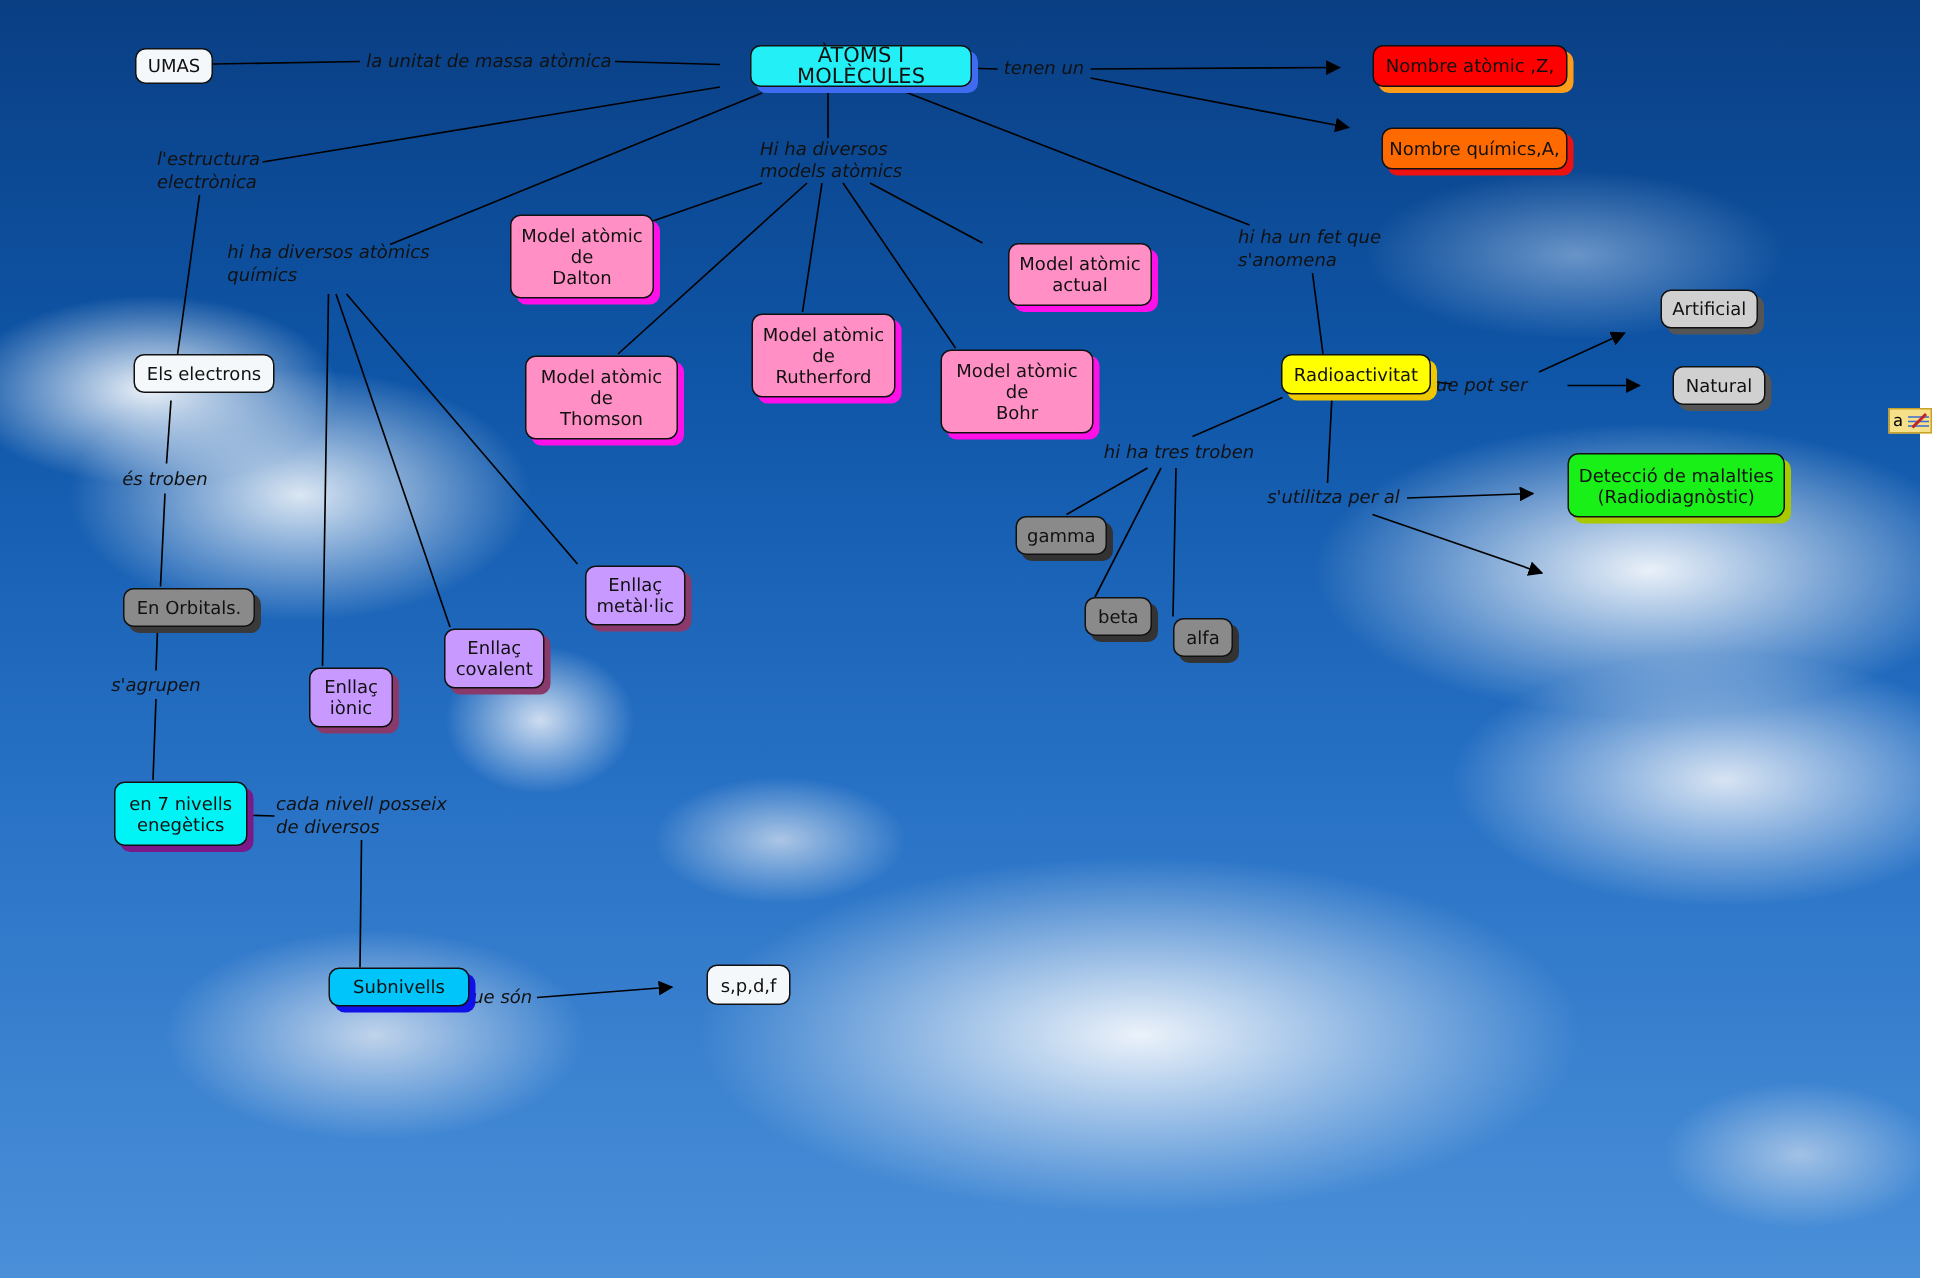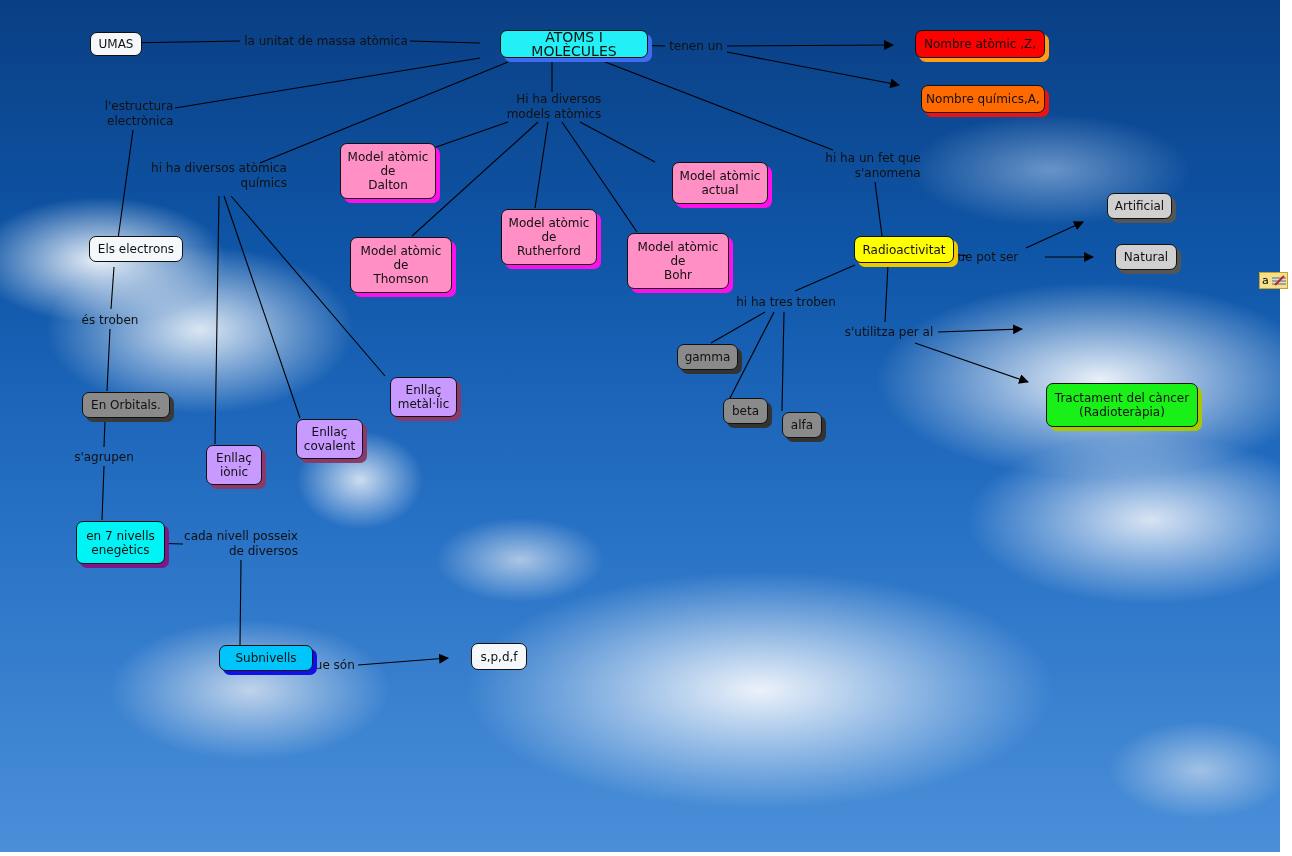--- a/index.html
+++ b/index.html
@@ -16,22 +16,22 @@
         radial-gradient(ellipse 420px 170px at 760px 690px, rgba(245,248,252,0.95), rgba(255,255,255,0) 70%),
         radial-gradient(ellipse 200px 100px at 250px 690px, rgba(225,232,242,0.8), rgba(255,255,255,0) 70%),
         radial-gradient(ellipse 120px 60px at 520px 560px, rgba(225,232,242,0.7), rgba(255,255,255,0) 70%),
         radial-gradient(ellipse 130px 70px at 1200px 770px, rgba(225,232,242,0.6), rgba(255,255,255,0) 70%),
         linear-gradient(180deg, #0a3f84 0%, #0f56a8 30%, #2670c4 60%, #4a8fd8 100%);
     }
     svg#links { position: absolute; left: 0; top: 0; }
     .node { position: absolute; box-sizing: border-box; border: 1px solid #111; border-radius: 7px;
       font-size: 12px; line-height: 14px; color: #111; text-align: center; display: flex;
       align-items: center; justify-content: center; white-space: pre-line; cursor: pointer; margin-left: 20px; }
-    .lbl { position: absolute; font-size: 12px; line-height: 15px; color: #111; text-align: right;
-      white-space: pre-line; transform: translate(-50%, -50%); }
+    .lbl { position: absolute; font-size: 12px; line-height: 15px; color: #111; text-align: left;
+      white-space: pre-line; transform: translate(-50%, -50%); font-style: italic; }
     #note-icon { position: absolute; left: 1259px; top: 272px; width: 29px; height: 17px;
       background: #f7e08a; border: 1px solid #c9a22a; box-sizing: border-box; display: flex; align-items: center; }
   </style>
 </head>
 <body>
 
 <div id="canvas">
   <svg id="links" width="1280" height="852">
     <defs>
       <marker id="arr" viewBox="0 0 10 10" refX="9" refY="5" markerWidth="9" markerHeight="9" orient="auto">
@@ -92,21 +92,21 @@
       <line x1="915" y1="343" x2="1028" y2="382" marker-end="url(#arr)"></line>
     </g>
   </svg>
 
   <div class="lbl" style="left:326px;top:41px">la unitat de massa atòmica</div>
   <div class="lbl" style="left:696px;top:46px">tenen un</div>
   <div class="lbl" style="left:139px;top:114px">l'estructura
 electrònica</div>
   <div class="lbl" style="left:554px;top:107px">Hi ha diversos
 models atòmics</div>
-  <div class="lbl" style="left:219px;top:176px">hi ha diversos atòmica
+  <div class="lbl" style="left:219px;top:176px">hi ha diversos atòmics
 químics</div>
   <div class="lbl" style="left:873px;top:166px">hi ha un fet que
 s'anomena</div>
   <div class="lbl" style="left:110px;top:320px">és troben</div>
   <div class="lbl" style="left:104px;top:457px">s'agrupen</div>
   <div class="lbl" style="left:241px;top:544px">cada nivell posseix
 de diversos</div>
   <div class="lbl" style="left:331px;top:665px">que són</div>
   <div class="lbl" style="left:984px;top:257px">que pot ser</div>
   <div class="lbl" style="left:786px;top:302px">hi ha tres troben</div>
@@ -145,22 +145,22 @@
 covalent</div>
   <div class="node" style="left:370px;top:377px;width:67px;height:40px;background:#c899ff;box-shadow:4px 4px 0 #8a3a6a">Enllaç
 metàl·lic</div>
 
   <div class="node" style="left:834px;top:236px;width:100px;height:27px;background:#ffff00;box-shadow:4px 4px 0 #f0c800">Radioactivitat</div>
   <div class="node" style="left:1087px;top:193px;width:65px;height:26px;background:#d0d0d0;box-shadow:4px 4px 0 #555">Artificial</div>
   <div class="node" style="left:1095px;top:244px;width:62px;height:26px;background:#d0d0d0;box-shadow:4px 4px 0 #555">Natural</div>
   <div class="node" style="left:657px;top:344px;width:61px;height:26px;background:#8a8a8a;box-shadow:4px 4px 0 #333">gamma</div>
   <div class="node" style="left:703px;top:398px;width:45px;height:26px;background:#8a8a8a;box-shadow:4px 4px 0 #333">beta</div>
   <div class="node" style="left:762px;top:412px;width:40px;height:26px;background:#8a8a8a;box-shadow:4px 4px 0 #333">alfa</div>
-  <div class="node" style="left:1026px;top:383px;width:152px;height:44px;background:#18f018;box-shadow:4px 4px 0 #a8c800">Tractament del càncer
-(Radioteràpia)</div>
+  <div class="node" style="left:1025px;top:302px;width:145px;height:43px;background:#18f018;box-shadow:4px 4px 0 #a8c800">Detecció de malalties
+(Radiodiagnòstic)</div>
 </div>
 
 <div id="note-icon">
   <span style="font-size:11px;line-height:11px;margin-left:2px;color:#000;font-family:'DejaVu Sans',sans-serif">a</span>
   <svg width="16" height="12" style="margin-left:2px">
     <line x1="1" y1="3" x2="15" y2="3" stroke="#3b6ad0" stroke-width="1"></line>
     <line x1="1" y1="6" x2="15" y2="6" stroke="#3b6ad0" stroke-width="1"></line>
     <line x1="1" y1="9" x2="15" y2="9" stroke="#3b6ad0" stroke-width="1"></line>
     <line x1="4" y1="10" x2="13" y2="1" stroke="#c0242a" stroke-width="2"></line>
   </svg>

